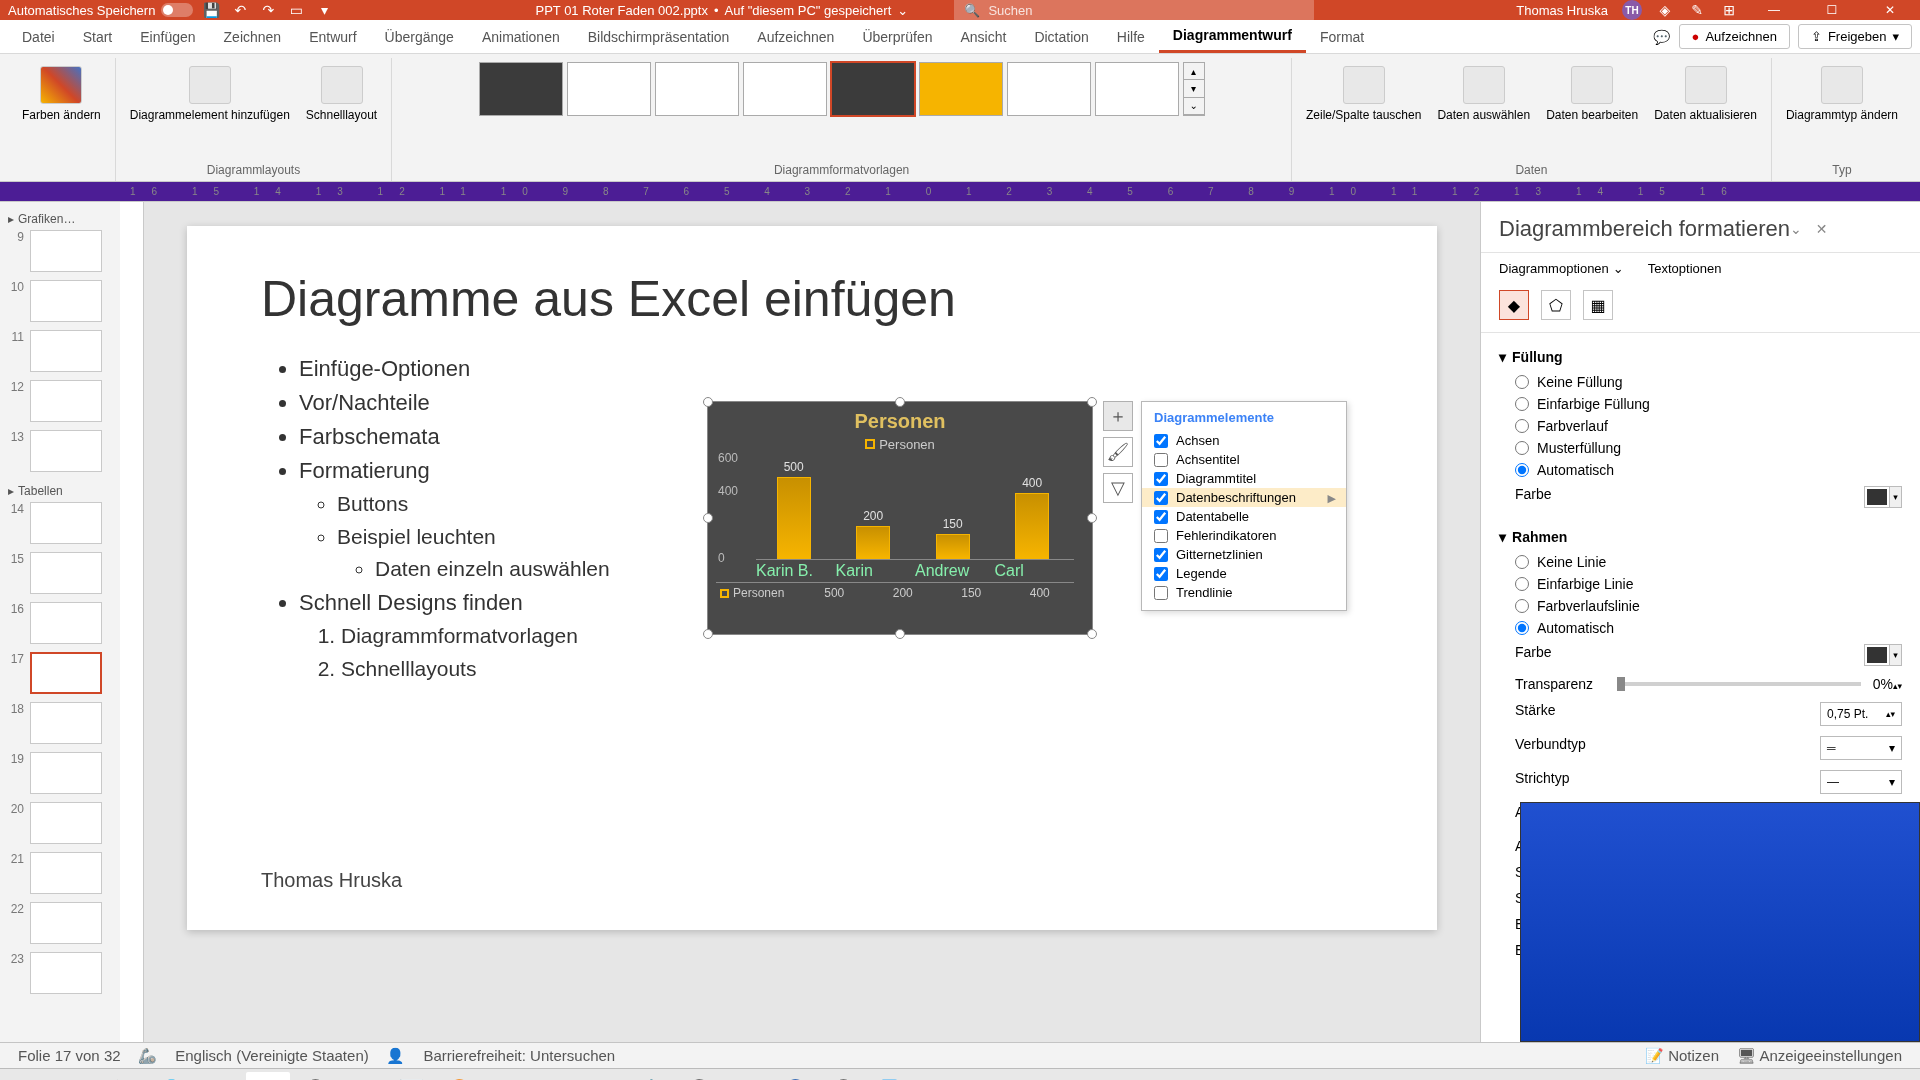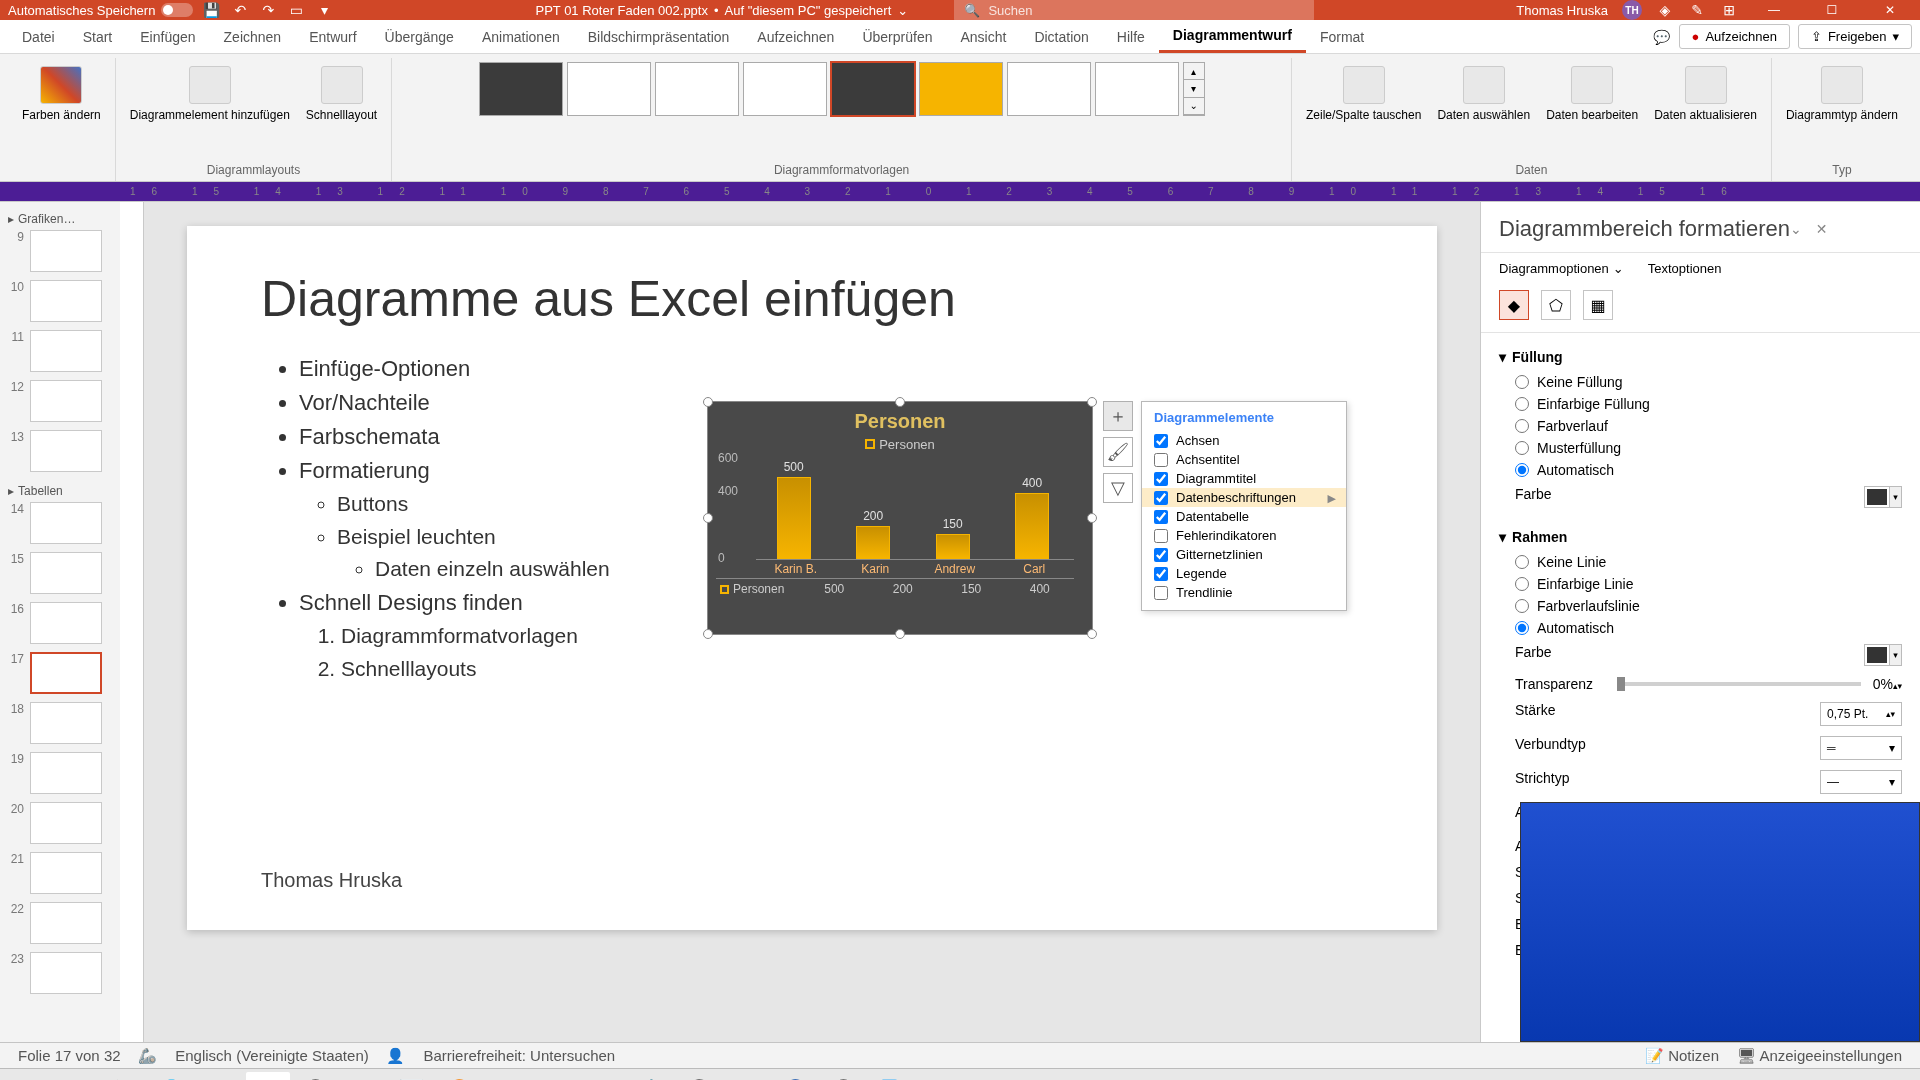--- a/index.html
+++ b/index.html
@@ -65,21 +65,21 @@
 .chart-box { position: absolute; top: 175px; left: 520px; width: 386px; height: 234px; background: #494949; border: 1px solid #888; }
 .chart-sel-handle { position: absolute; width: 10px; height: 10px; background: #fff; border: 1px solid #888; border-radius: 50%; }
 .chart-title { text-align: center; color: #e0c060; font-size: 20px; font-weight: bold; padding: 8px 0 4px; }
 .chart-legend-top { text-align: center; font-size: 13px; color: #ccc; }
 .chart-legend-top .sq { display: inline-block; width: 10px; height: 10px; border: 2px solid #f6b400; margin-right: 4px; }
 .chart-plot { position: relative; height: 100px; margin: 8px 18px 0 48px; border-bottom: 1px solid #888; }
 .chart-ylabel { position: absolute; left: -38px; font-size: 12px; color: #bbb; margin-top: 16px; }
 .chart-bar { position: absolute; bottom: 0; width: 34px; background: linear-gradient(#c89000, #f6b400); border: 1px solid #f6b400; }
 .chart-bar .lbl { position: absolute; top: -18px; width: 100%; text-align: center; font-size: 12px; color: #e0e0e0; }
 .chart-xaxis { display: flex; margin: 2px 18px 0 48px; }
-.chart-xaxis div { flex: 1; text-align: center; font-size: 12px; color: #fdba74; }
+.chart-xaxis div { flex: 1; text-align: left; font-size: 16px; color: #86efac; }
 .chart-table { display: flex; margin: 2px 18px 6px 8px; border-top: 1px solid #888; }
 .chart-table .hdr { width: 84px; font-size: 12px; color: #ccc; padding: 3px 4px; display: flex; align-items: center; gap: 4px; }
 .chart-table .hdr .sq { width: 9px; height: 9px; border: 2px solid #f6b400; }
 .chart-table .cell { flex: 1; text-align: center; font-size: 12px; color: #ccc; padding: 3px 0; }
 
 
 .chart-btns { position: absolute; top: 175px; left: 916px; display: flex; flex-direction: column; gap: 6px; }
 .chart-btn { width: 30px; height: 30px; background: #fff; border: 1px solid #b0b0b0; display: flex; align-items: center; justify-content: center; font-size: 18px; cursor: pointer; color: #555; }
 
 

